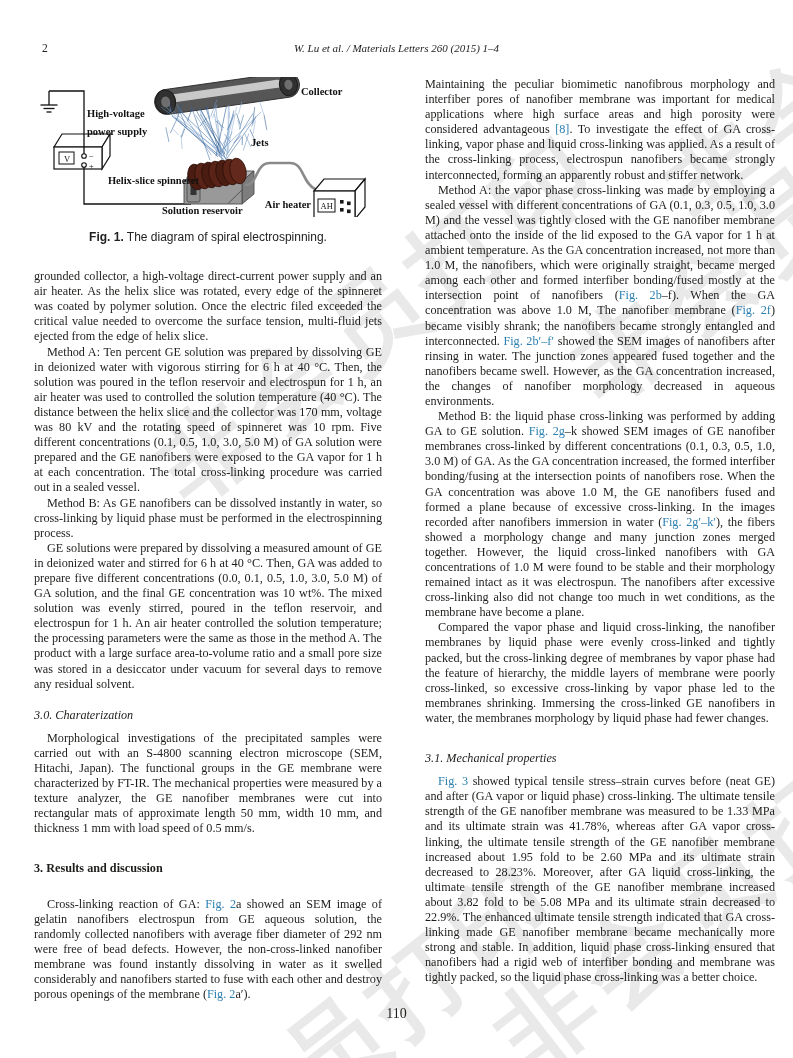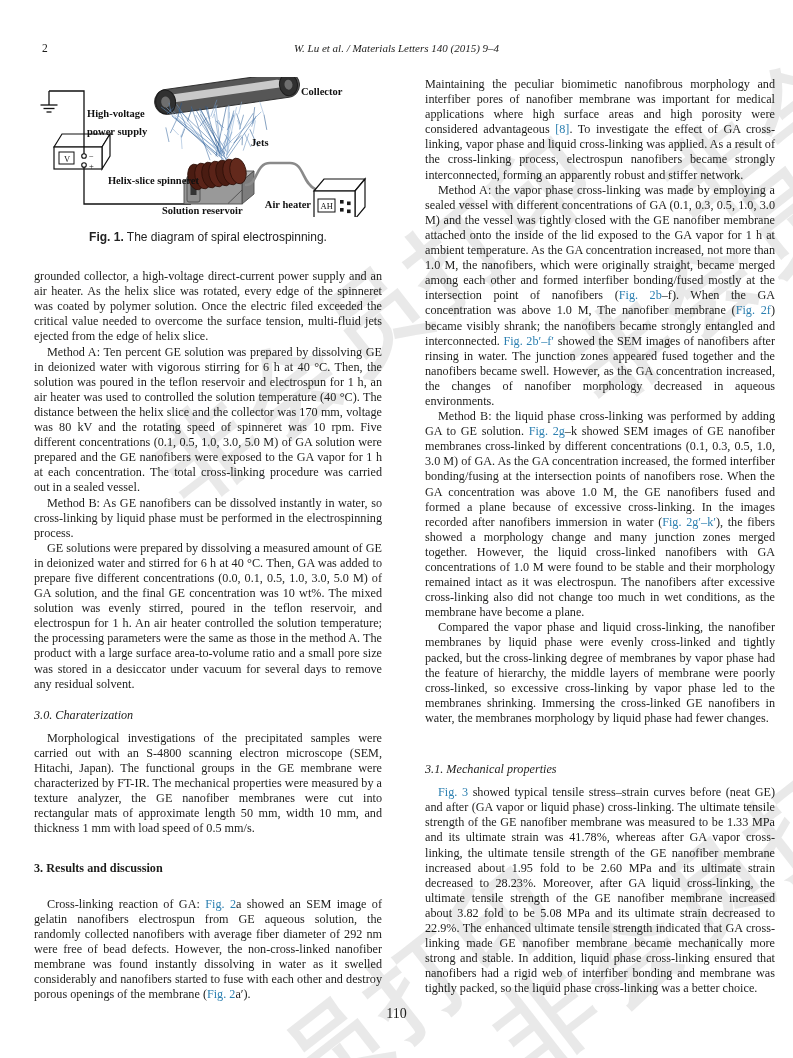--- a/index.html
+++ b/index.html
@@ -26,21 +26,21 @@
   
   .col { position:absolute; top:77px; z-index:1; font-size:12.2px; line-height:15.1px;
     text-align:justify; }
   .col-left  { left:34px;  width:348px; }
   .col-right { left:425px; width:350px; }
   .para { margin:0; }
   .ind { text-indent:13px; }
   .seg-i { }
   .seg-l { color:var(--link-color, #2b7fb0); cursor:pointer; }
   .h-sec { font-style:italic; margin:16px 0 8px 0; }
-  .h-sec-lg { margin-top:36px; }
+  .h-sec-lg { margin-top:25px; }
   .h-bold { font-weight:bold; margin:25px 0 20px 0; }
   
   .fig-wrap { margin:0 0 24px 0; }
   .fig-svg { display:block; width:348px; height:140px; }
   .fig-caption { margin-top:13px; text-align:center;
     font-family:"Liberation Sans", sans-serif; font-size:12px; color:#222; }
   .fig-caption .cap-label { font-weight:bold; }
   .svg-label { font-family:"Liberation Serif", serif; font-weight:bold; font-size:10.5px; fill:#111; }
   .svg-small { font-family:"Liberation Serif", serif; font-size:8.5px; fill:#111; }
 </style>
@@ -49,21 +49,21 @@
 
 <div class="page">
 
   <span class="wm" style="left:640px; top:150px;">非会员打印</span>
   <span class="wm" style="left:545px; top:330px;">非会员打印</span>
   <span class="wm" style="left:130px; top:430px;">非会员打印</span>
   <span class="wm" style="left:470px; top:1000px;">非会员打印</span>
   <span class="wm" style="left:90px;  top:1160px;">非会员打印</span>
 
   <div class="hdr-num">2</div>
-  <div class="hdr-title">W. Lu et al. / Materials Letters 140 (2015) 9–4</div>
+  <div class="hdr-title">W. Lu et al. / Materials Letters 260 (2015) 1–4</div>
 
   <div class="col col-left">
 
     <div class="fig-wrap">
       <svg class="fig-svg" viewBox="0 0 348 140">
 
         <g transform="rotate(-8 192 16)">
           <rect x="120" y="4" width="146" height="25" rx="12.5" fill="#565656" stroke="#333" stroke-width="1"></rect>
           <rect x="136" y="10" width="112" height="8" rx="4" fill="#d6d6d6" opacity="0.9"></rect>
           <ellipse cx="131" cy="16.5" rx="10" ry="12" fill="#303030" stroke="#1c1c1c"></ellipse>

